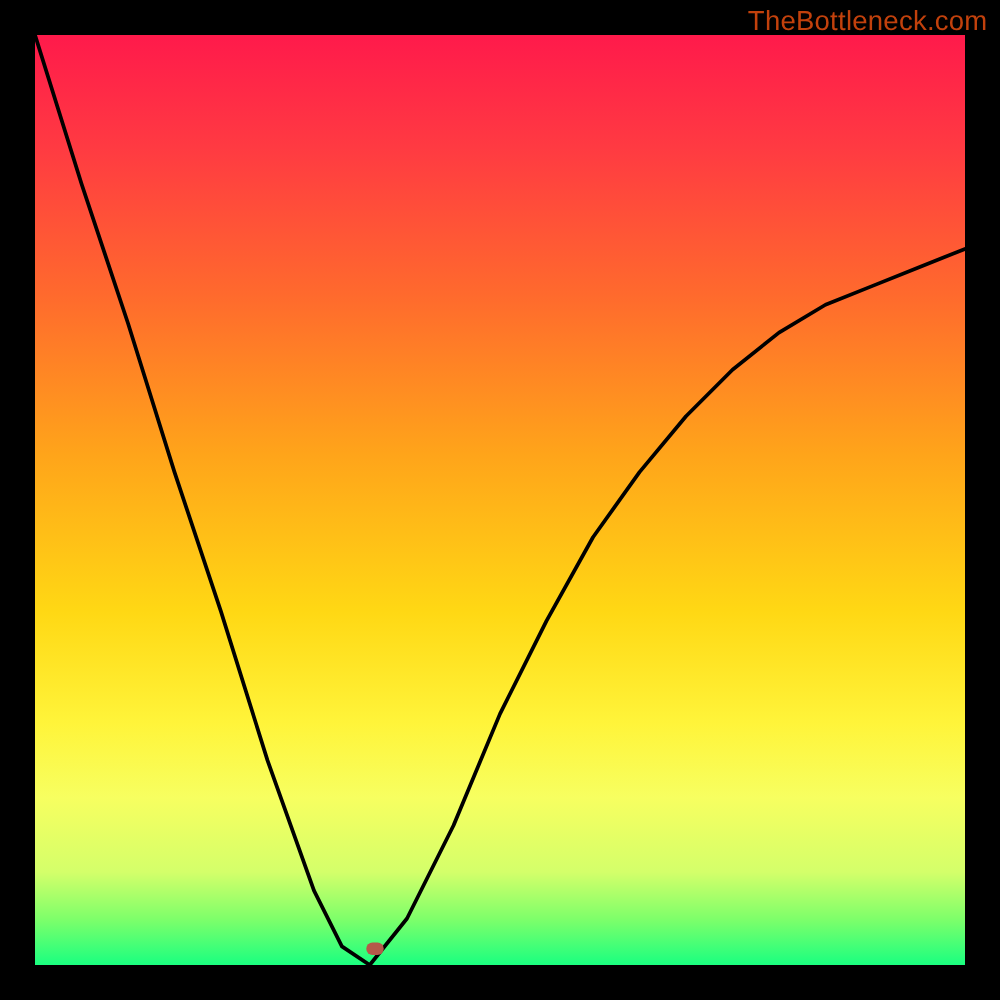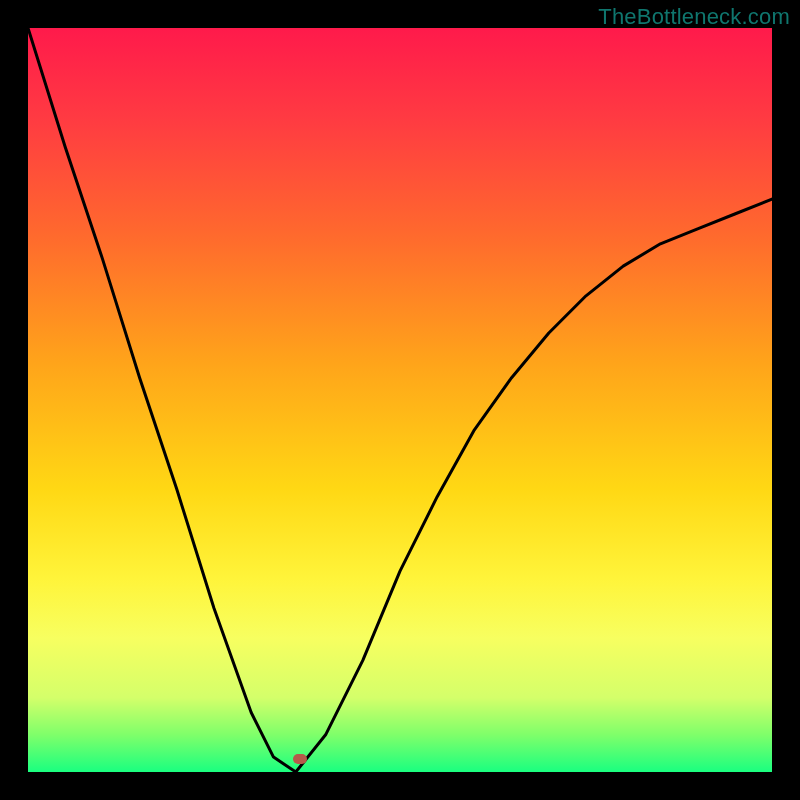--- a/index.html
+++ b/index.html
@@ -34,21 +34,21 @@
       #f7ff60 82%,
       #d4ff6a 90%,
       #7fff6a 95%,
       #1aff80 100%
     );
   }
   .attribution {
     position: absolute;
     top: 4px;
     right: 10px;
-    color: #0f766e;
+    color: #c2410c;
     font-size: 22px;
     letter-spacing: 0.2px;
     user-select: none;
   }
   svg.curve {
     position: absolute;
     left: 0;
     top: 0;
     width: 744px;
     height: 744px;

